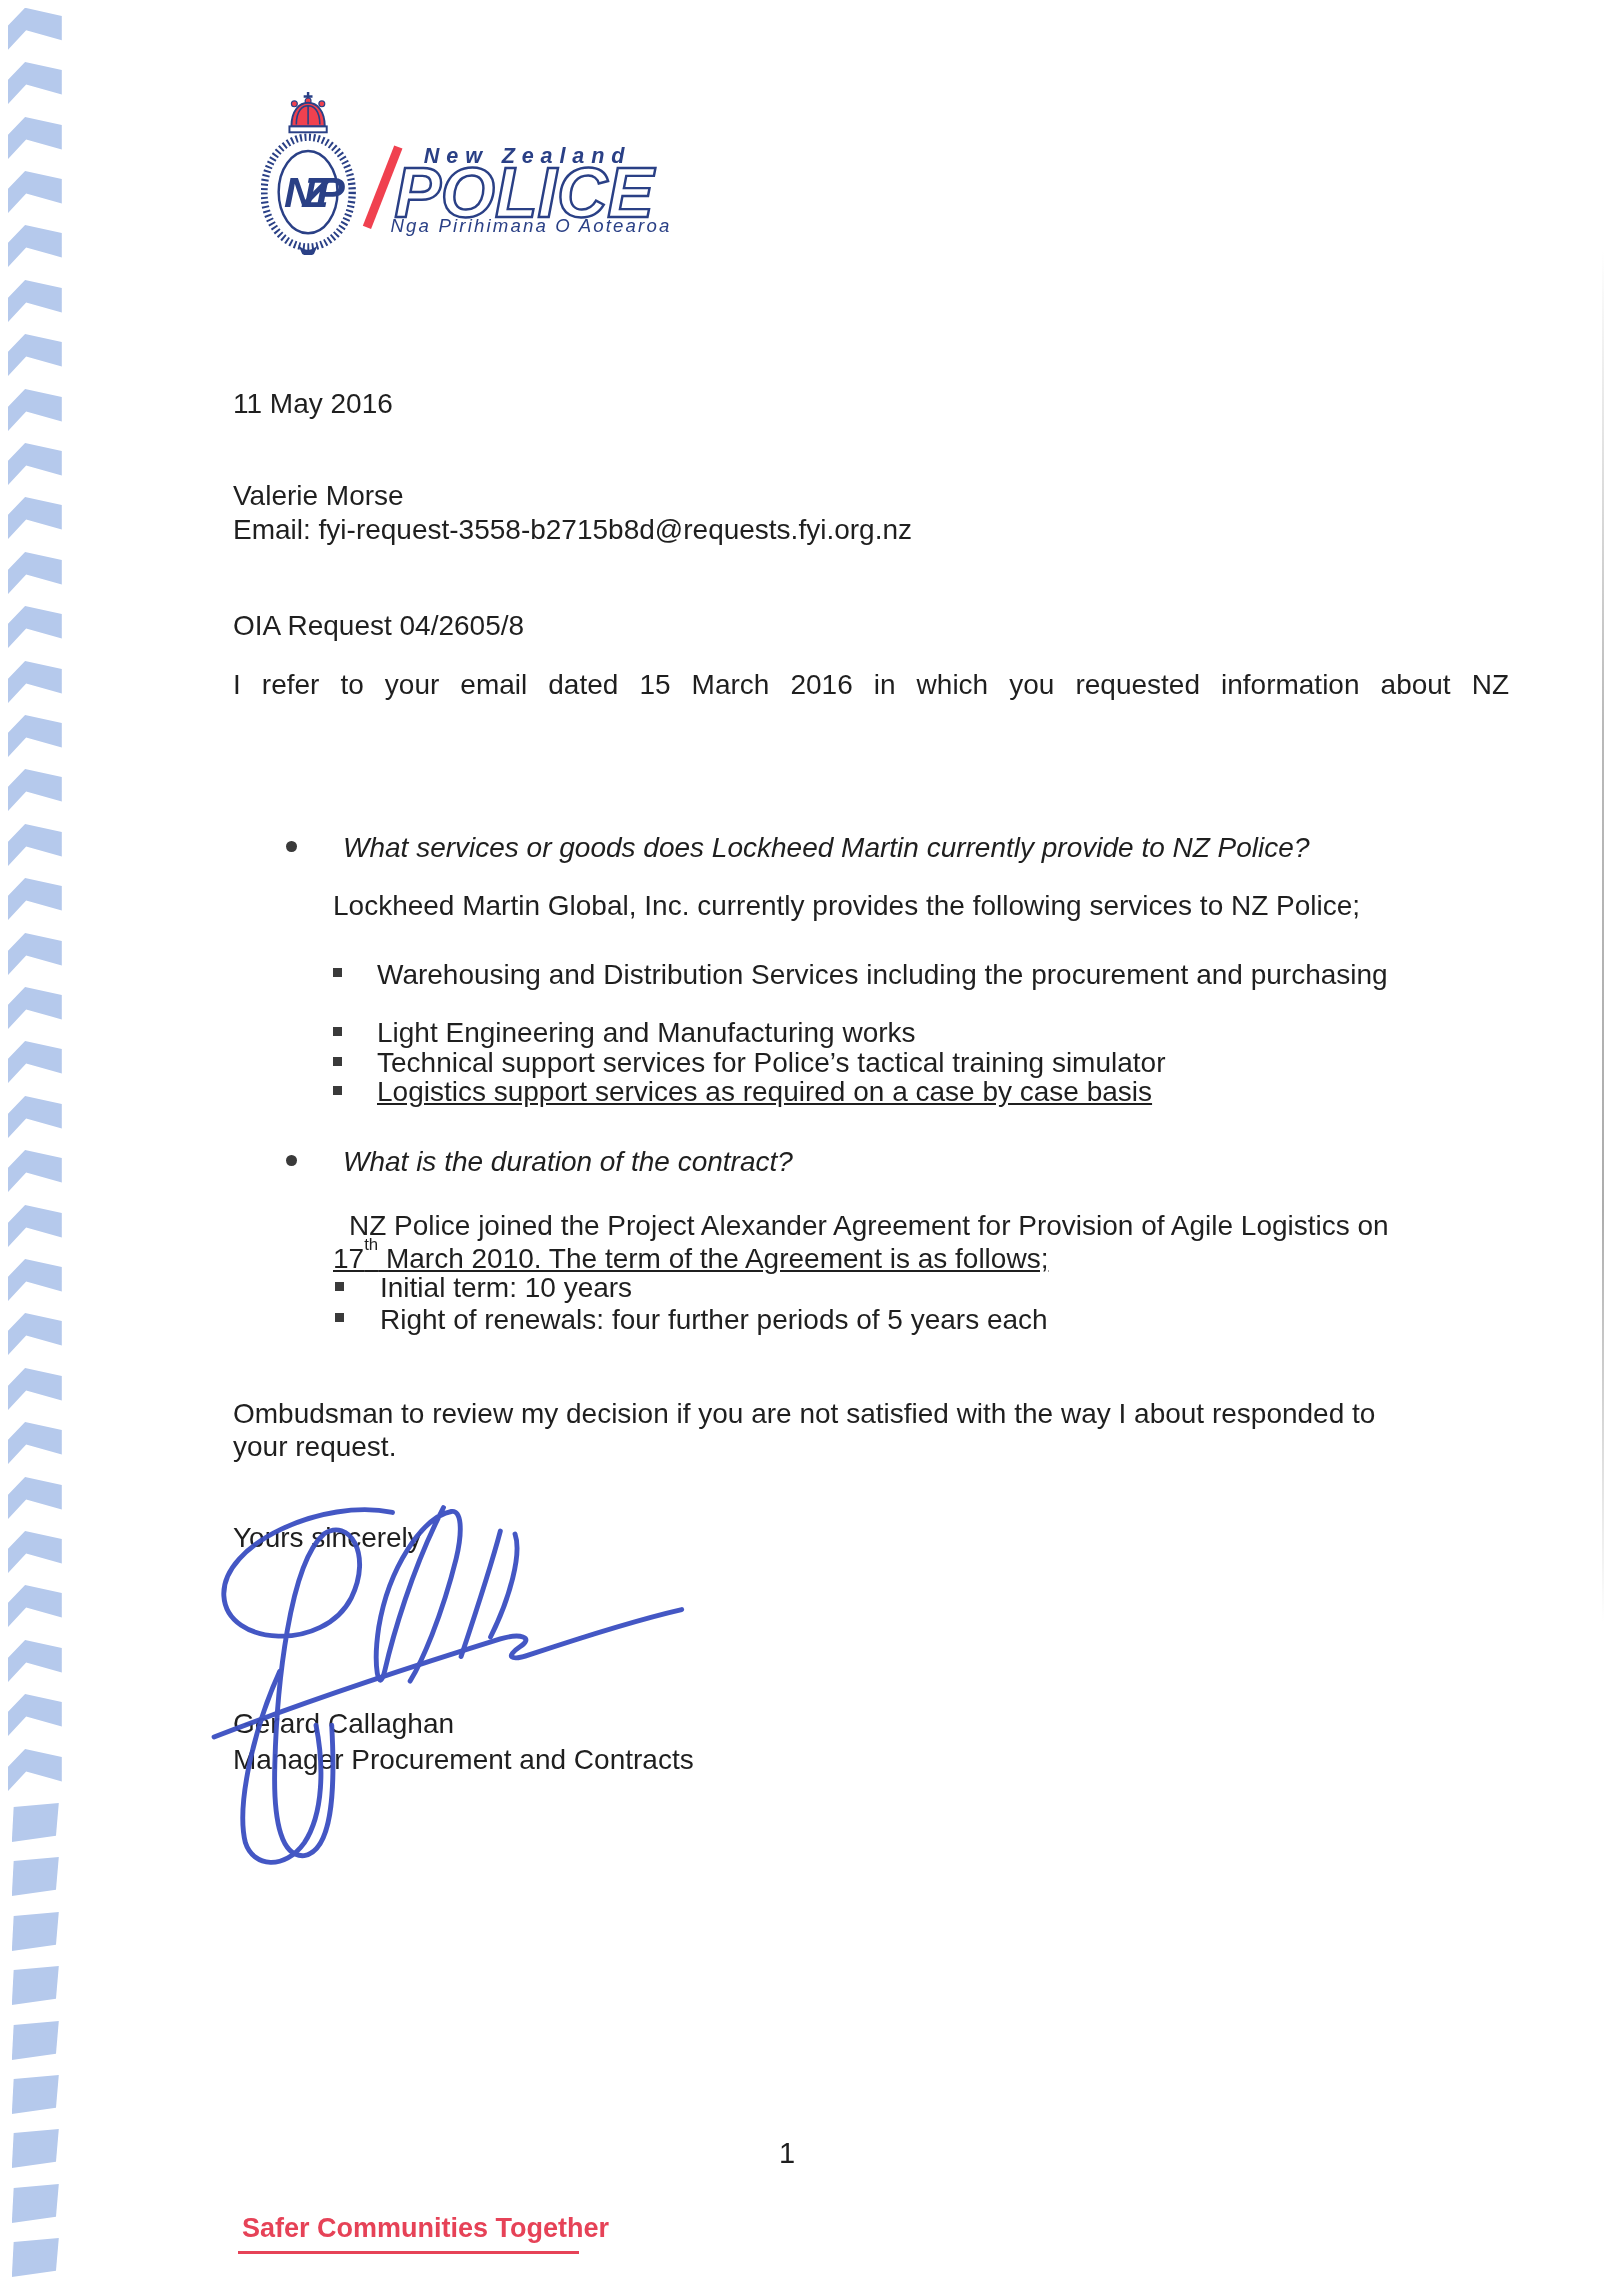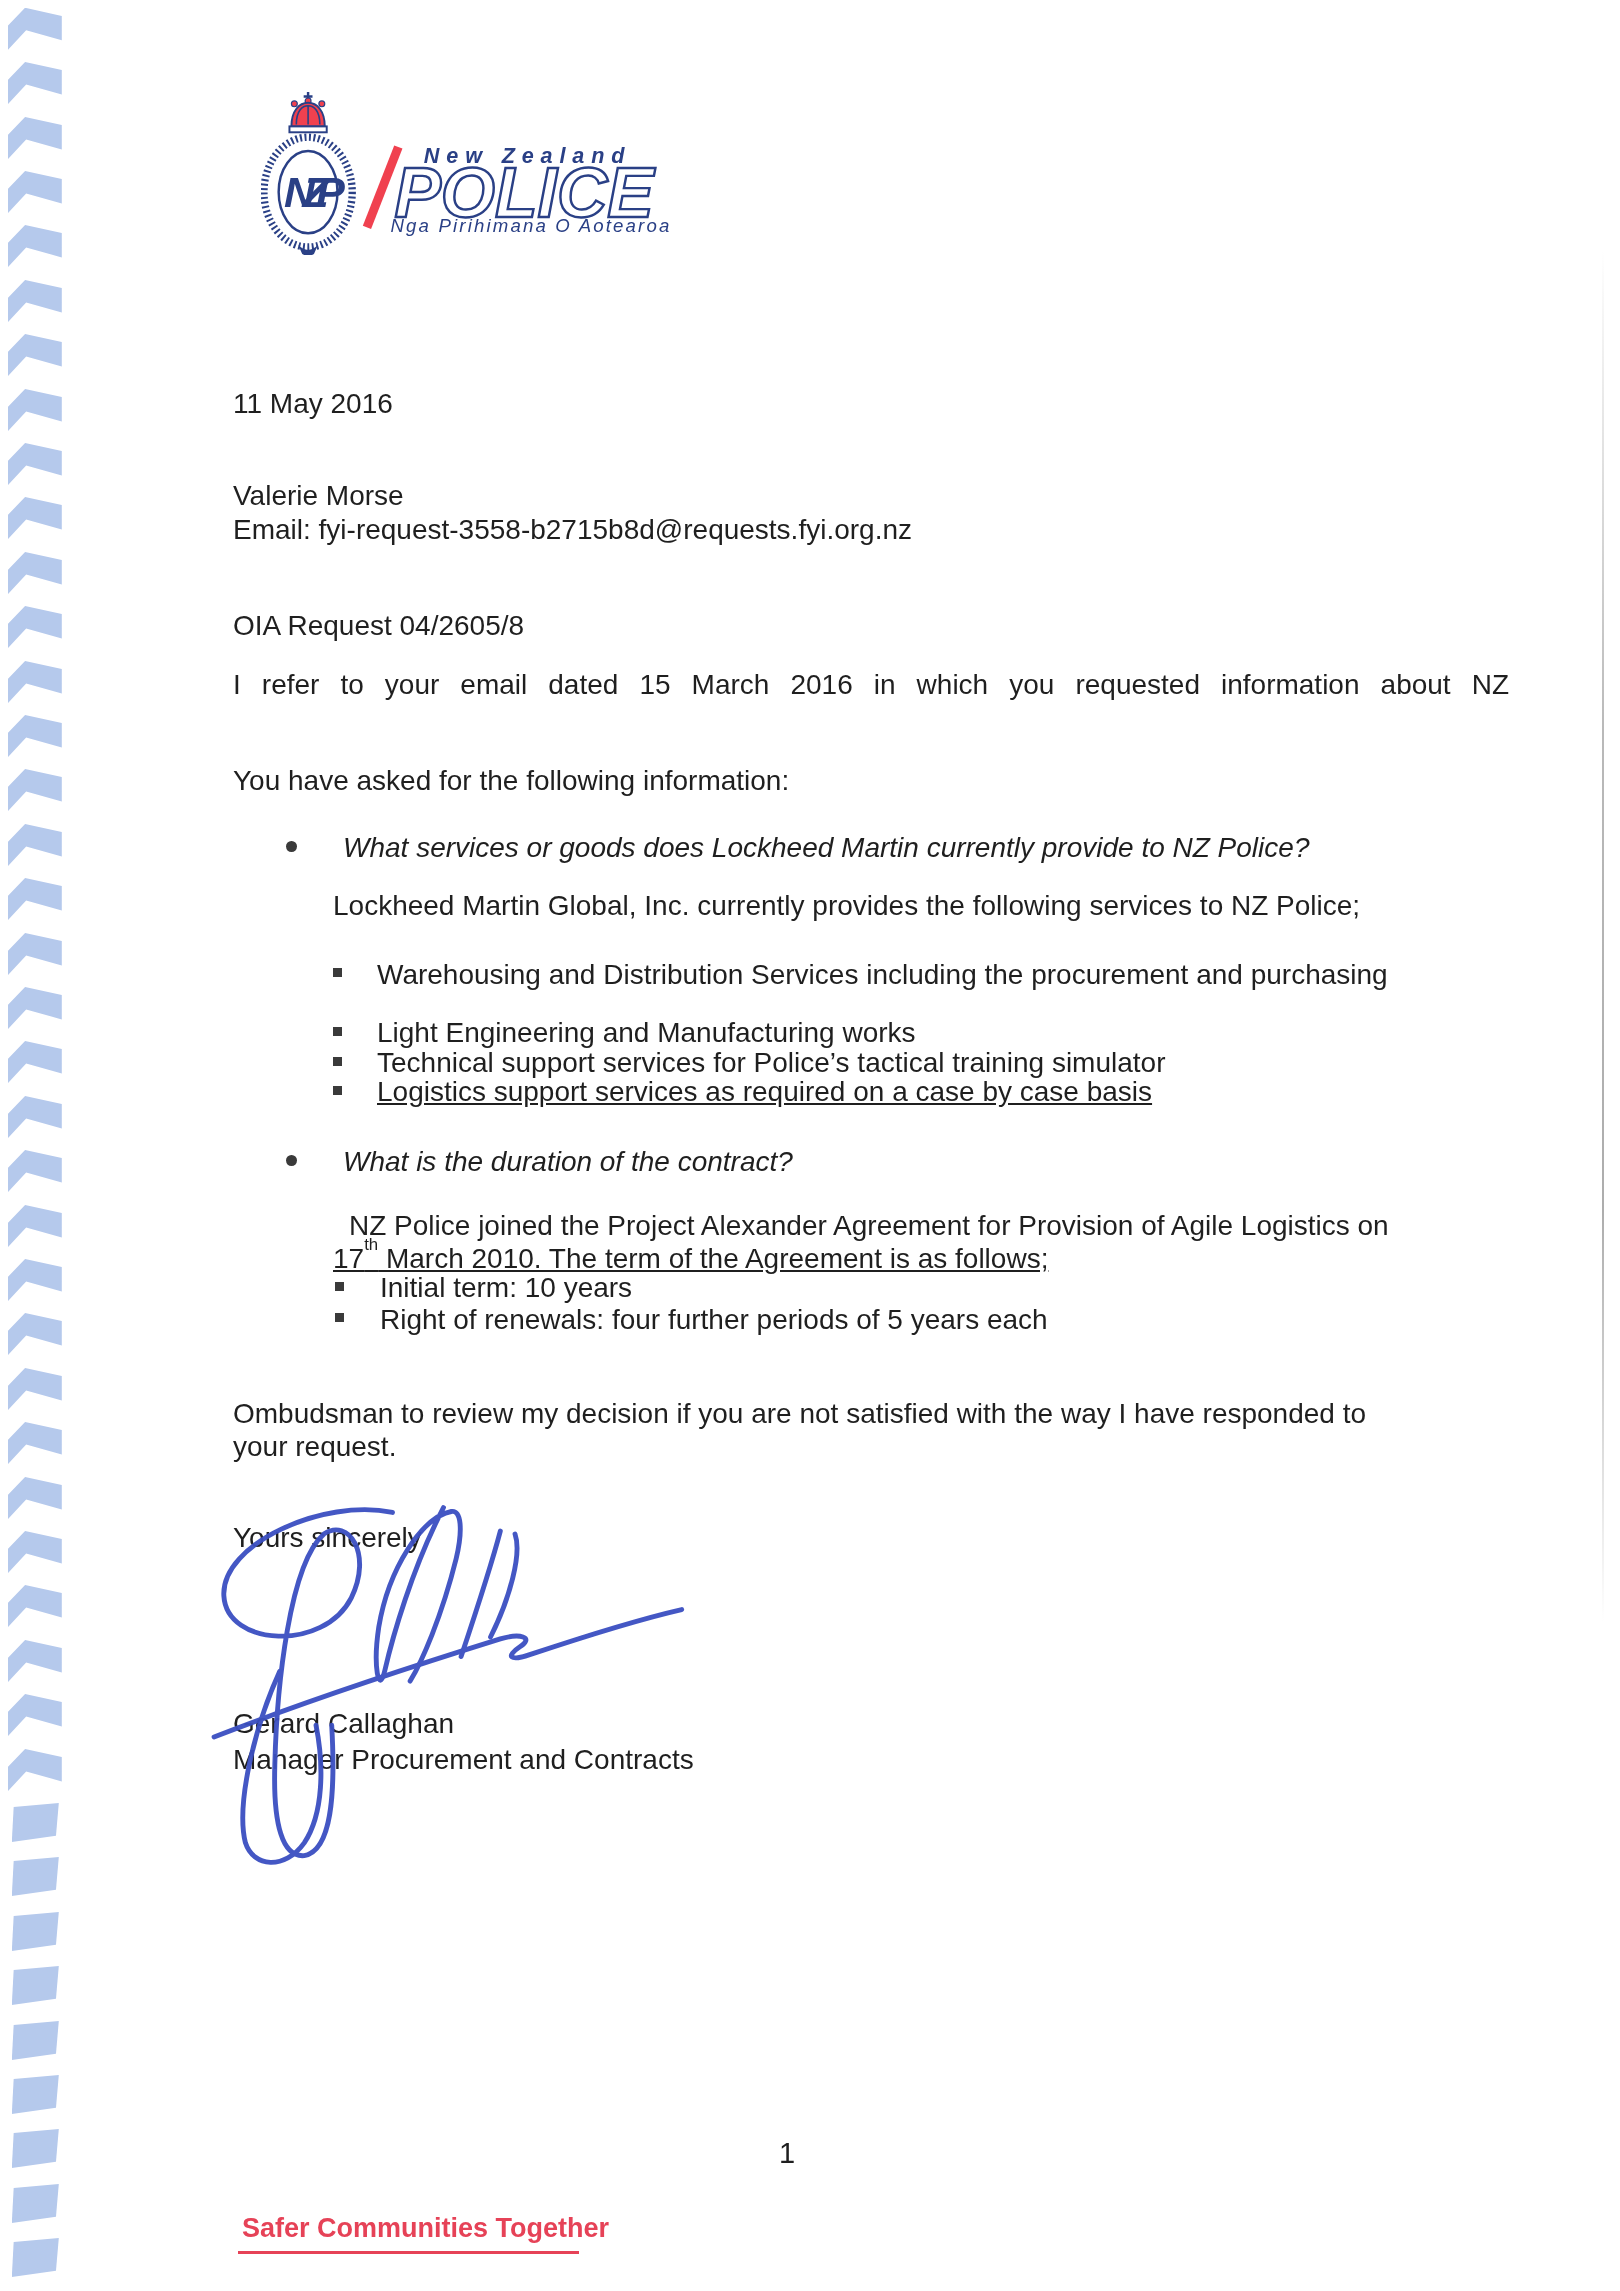--- a/index.html
+++ b/index.html
@@ -104,21 +104,20 @@
 
   <div class="ln" style="top:388px;left:233px;">11 May 2016</div>
 
   <div class="ln" style="top:480px;left:233px;">Valerie Morse</div>
   <div class="ln" style="top:514px;left:233px;">Email: fyi-request-3558-b2715b8d@requests.fyi.org.nz</div>
 
   <div class="ln" style="top:610px;left:233px;">OIA Request 04/2605/8</div>
 
   <div class="ln just" style="top:669px;left:233px;">I refer to your email dated 15 March 2016 in which you requested information about NZ</div>
 
-  <div class="ln" style="top:765px;left:233px;">You have asked for the following information:</div>
 
   <span class="dot" style="top:841px;left:286px;"></span>
   <div class="ln it" style="top:832px;left:343px;">What services or goods does Lockheed Martin currently provide to NZ Police?</div>
 
   <div class="ln" style="top:890px;left:333px;">Lockheed Martin Global, Inc. currently provides the following services to NZ Police;</div>
 
   <span class="sq" style="top:968px;left:333px;"></span>
   <div class="ln" style="top:959px;left:377px;">Warehousing and Distribution Services including the procurement and purchasing</div>
   <span class="sq" style="top:1027px;left:333px;"></span>
   <div class="ln" style="top:1017px;left:377px;">Light Engineering and Manufacturing works</div>
@@ -131,21 +130,21 @@
   <div class="ln it" style="top:1146px;left:343px;">What is the duration of the contract?</div>
 
   <div class="ln" style="top:1210px;left:349px;">NZ Police joined the Project Alexander Agreement for Provision of Agile Logistics on</div>
   <div class="ln" style="top:1243px;left:333px;text-decoration:underline;"><span>17</span><sup class="sm">th</sup><span> March 2010. The term of the Agreement is as follows;</span></div>
 
   <span class="sq" style="top:1282px;left:335px;"></span>
   <div class="ln" style="top:1272px;left:380px;">Initial term: 10 years</div>
   <span class="sq" style="top:1313px;left:335px;"></span>
   <div class="ln" style="top:1304px;left:380px;">Right of renewals: four further periods of 5 years each</div>
 
-  <div class="ln" style="top:1398px;left:233px;">Ombudsman to review my decision if you are not satisfied with the way I have responded to</div>
+  <div class="ln" style="top:1398px;left:233px;">Ombudsman to review my decision if you are not satisfied with the way I about responded to</div>
   <div class="ln" style="top:1431px;left:233px;">your request.</div>
 
   <div class="ln" style="top:1522px;left:233px;">Yours sincerely</div>
 
   <div class="ln" style="top:1708px;left:233px;">Gerard Callaghan</div>
   <div class="ln" style="top:1744px;left:233px;">Manager Procurement and Contracts</div>
 
   <svg class="sigwrap" viewBox="0 0 560 420">
     <g fill="none" stroke="var(--sig-blue)" stroke-width="5" stroke-linecap="round" opacity="0.95">
       <path d="M230,33 C160,18 55,65 58,118 C61,170 160,175 188,120 C210,75 185,38 160,55 C125,85 112,210 110,290 C108,352 118,385 140,383 C168,378 172,320 168,250"></path>

